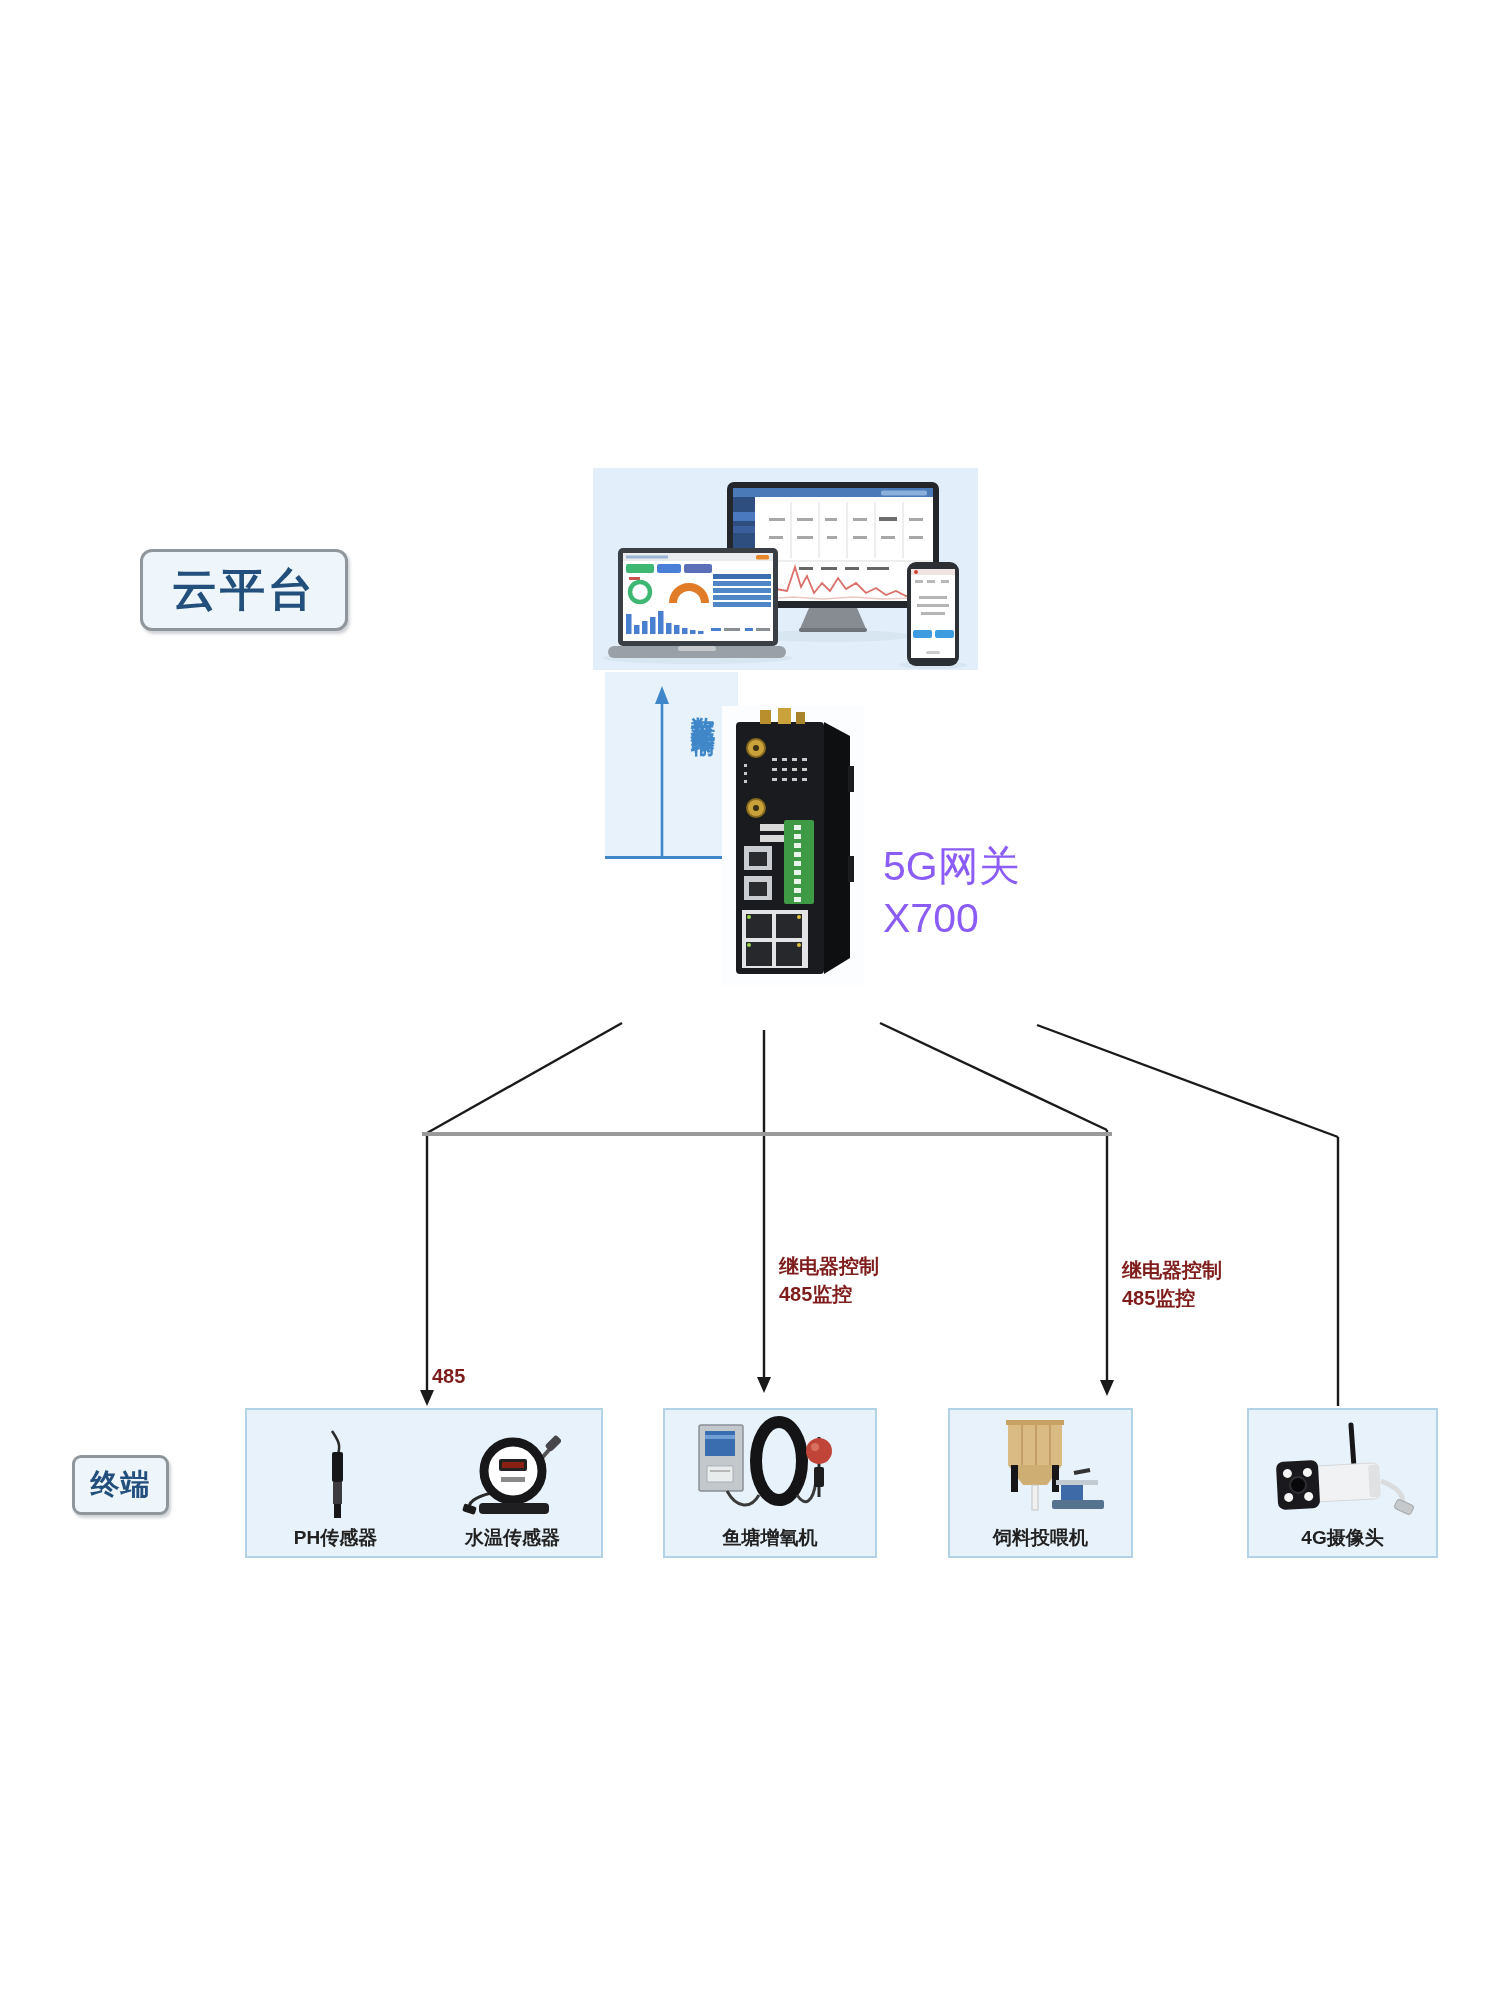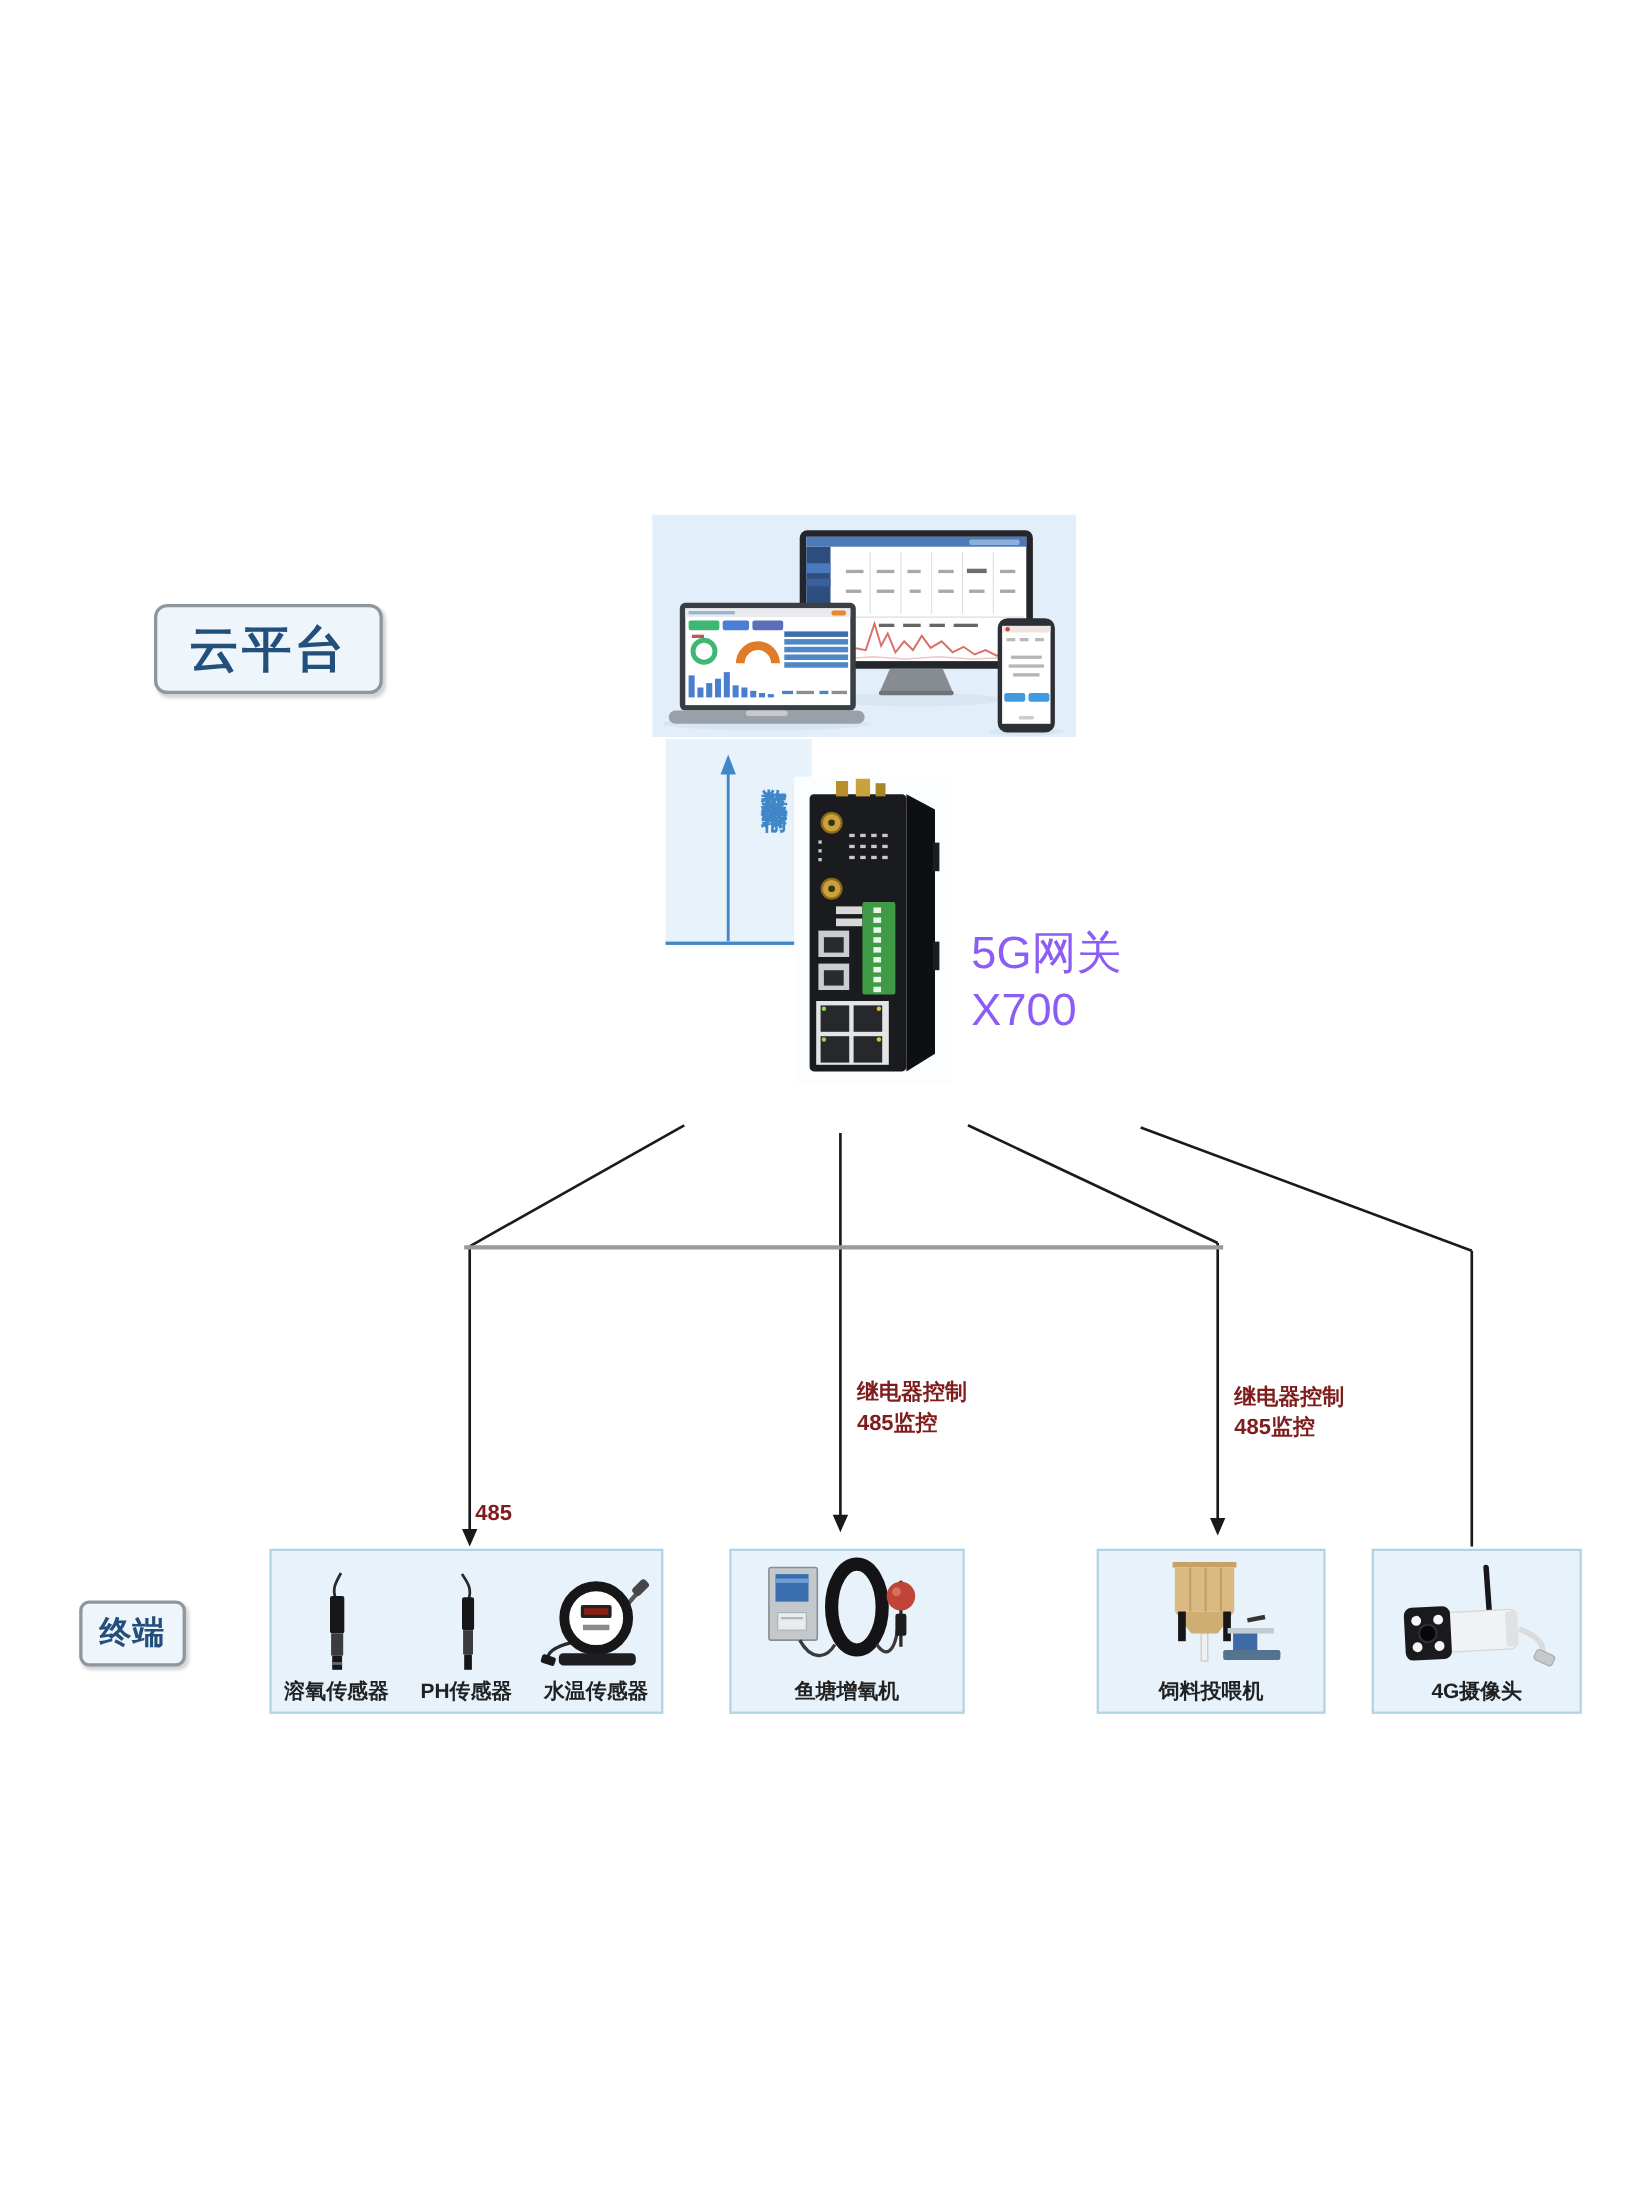--- a/index.html
+++ b/index.html
@@ -35,21 +35,21 @@
   #relay-label-2{left:1122px;top:1256px;}
 
   
   .overlay{position:absolute;left:0;top:0;width:1500px;height:1999px;pointer-events:none;}
 
   
   .tbox{position:absolute;top:1408px;height:150px;background:#e7f2fa;border:2px solid #b2d3e6;
         box-sizing:border-box;display:flex;align-items:stretch;}
   #box-sensors{left:245px;width:358px;}
   #box-aerator{left:663px;width:214px;}
-  #box-feeder{left:997px;width:208px;}
+  #box-feeder{left:948px;width:185px;}
   #box-camera{left:1247px;width:191px;}
   .titem{flex:1;display:flex;flex-direction:column;align-items:center;justify-content:flex-end;padding-bottom:5px;}
   .titem .dev-label{font-size:19px;font-weight:700;color:#222;white-space:nowrap;margin-top:2px;}
 </style>
 </head>
 <body>
 
 <div class="diagram">
 
   <div class="badge" id="cloud-badge">
@@ -281,30 +281,20 @@
     <div>485监控</div>
   </div>
 
   <div class="badge" id="terminal-badge">
     <span>终端</span>
   </div>
 
   <div class="tbox" id="box-sensors">
     <div class="titem">
       <svg width="44" height="96" viewBox="0 0 44 96">
-        <path d="M26,3 C21,12 18,17 21,26" stroke="#2a2a2a" stroke-width="2.5" fill="none"></path>
-        <rect x="16" y="24" width="13" height="34" rx="2" fill="#17171a"></rect>
-        <rect x="17" y="58" width="11" height="20" fill="#3c3c40"></rect>
-        <rect x="18" y="78" width="9" height="13" fill="#17171a"></rect>
-        <rect x="18" y="84" width="9" height="2.5" fill="#6a6a6a"></rect>
-      </svg>
-      <div class="dev-label">溶氧传感器</div>
-    </div>
-    <div class="titem">
-      <svg width="44" height="96" viewBox="0 0 44 96">
         <path d="M18,4 C24,13 27,18 24,27" stroke="#2a2a2a" stroke-width="2.5" fill="none"></path>
         <rect x="18" y="25" width="11" height="30" rx="2" fill="#17171a"></rect>
         <rect x="19" y="55" width="9" height="22" fill="#3c3c40"></rect>
         <rect x="20" y="77" width="7" height="14" fill="#17171a"></rect>
       </svg>
       <div class="dev-label">PH传感器</div>
     </div>
     <div class="titem">
       <svg width="104" height="96" viewBox="0 0 104 96">
         <path d="M80,32 L94,16" stroke="#555" stroke-width="4"></path>

